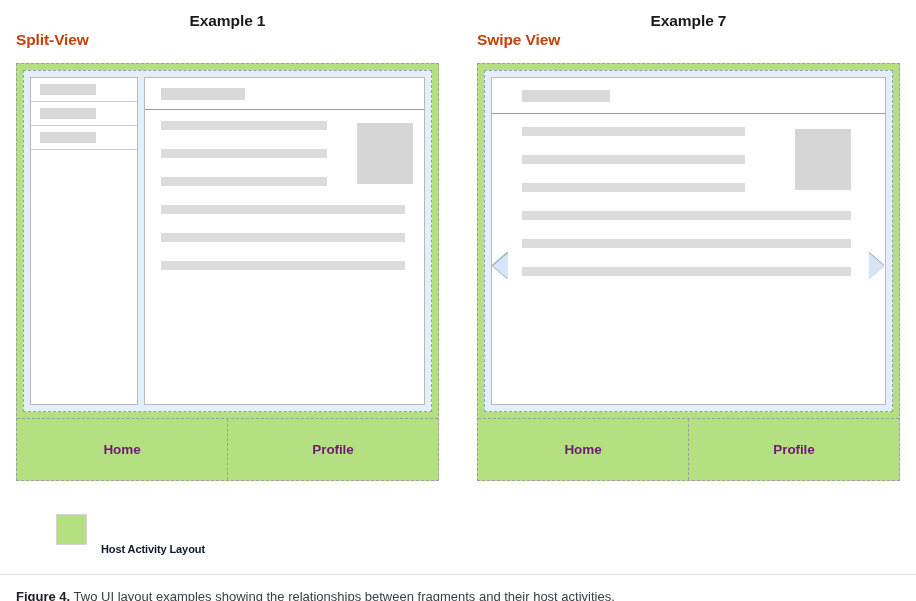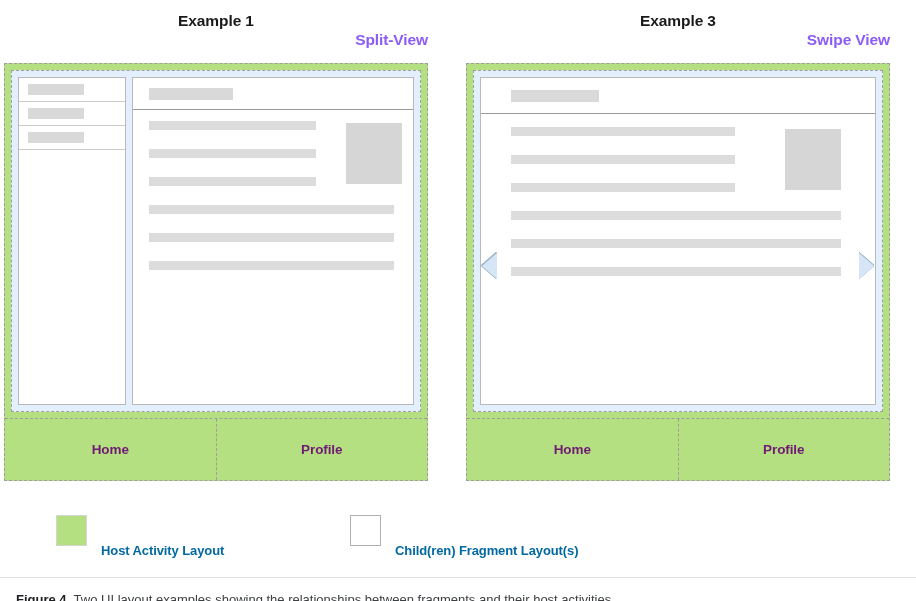--- a/index.html
+++ b/index.html
@@ -13,45 +13,45 @@
     height: 601px;
     font-family: "Liberation Sans", sans-serif;
     color: #202124;
     overflow: hidden;
     position: relative;
   }
 
   
   .examples {
     display: flex;
-    padding: 0 4px;
+    padding: 0 16px;
     gap: 38px;
     align-items: flex-start;
   }
   .example {
     width: 424px;
   }
 
   .example-title {
     text-align: center;
     font-size: 15.5px;
     font-weight: bold;
     line-height: 19px;
     letter-spacing: -0.1px;
     color: #1a1a1a;
     padding-top: 11px;
     white-space: pre-line;
   }
   .example-subtitle {
-    text-align: right;
+    text-align: left;
     font-size: 15.5px;
     font-weight: bold;
     line-height: 19px;
     letter-spacing: -0.1px;
-    color: #8b5cf6;
+    color: #c2410c;
   }
 
   
   .activity {
     margin-top: 14px;
     background: #b4e081;
     border: 1px dashed #9e9e9e;
     padding: 6px 6px 0 6px;
     display: flex;
     flex-direction: column;
@@ -232,23 +232,23 @@
   .legend-swatch {
     width: 31px;
     height: 31px;
     flex: 0 0 31px;
     margin-right: 14px;
   }
   .sw-green { background: #b4e081; border: 1px solid #d4d4d4; }
   .sw-blue  { background: #e3effc; border: 1px solid #cfcfcf; }
   .sw-white { background: #ffffff; border: 1px solid #b0b0b0; }
   .legend-label {
-    font-size: 13px;
+    font-size: 11px;
     font-weight: bold;
-    color: #0369a1;
+    color: #0f172a;
     letter-spacing: -0.1px;
     white-space: nowrap;
     margin-top: 40px;
   }
 
   
   .caption-rule {
     margin-top: 19px;
     border-top: 1px solid #e0e0e0;
   }
@@ -307,21 +307,21 @@
       </div>
 
       <div class="tabbar">
         <div class="tab">Home</div>
         <div class="tab">Profile</div>
       </div>
     </div>
   </div>
 
   <div class="example">
-    <div class="example-title">Example 3</div>
+    <div class="example-title">Example 7</div>
     <div class="example-subtitle">Swipe View</div>
 
     <div class="activity">
       <div class="fragment">
 
         <div class="child child-full">
           <div class="full-header">
             <div class="bar"></div>
           </div>
           <div class="full-body">
@@ -351,22 +351,18 @@
     </div>
   </div>
 
 </div>
 
 <div class="legend">
   <div class="legend-item i0">
     <div class="legend-swatch sw-green"></div>
     <div class="legend-label">Host Activity Layout</div>
   </div>
-  <div class="legend-item i2">
-    <div class="legend-swatch sw-white"></div>
-    <div class="legend-label">Child(ren) Fragment Layout(s)</div>
-  </div>
 </div>
 
 <div class="caption-rule"></div>
 <div class="caption">
   <b>Figure 4.</b><span> Two UI layout examples showing the relationships between fragments and their host activities.</span>
 </div>
 
 </body></html>

